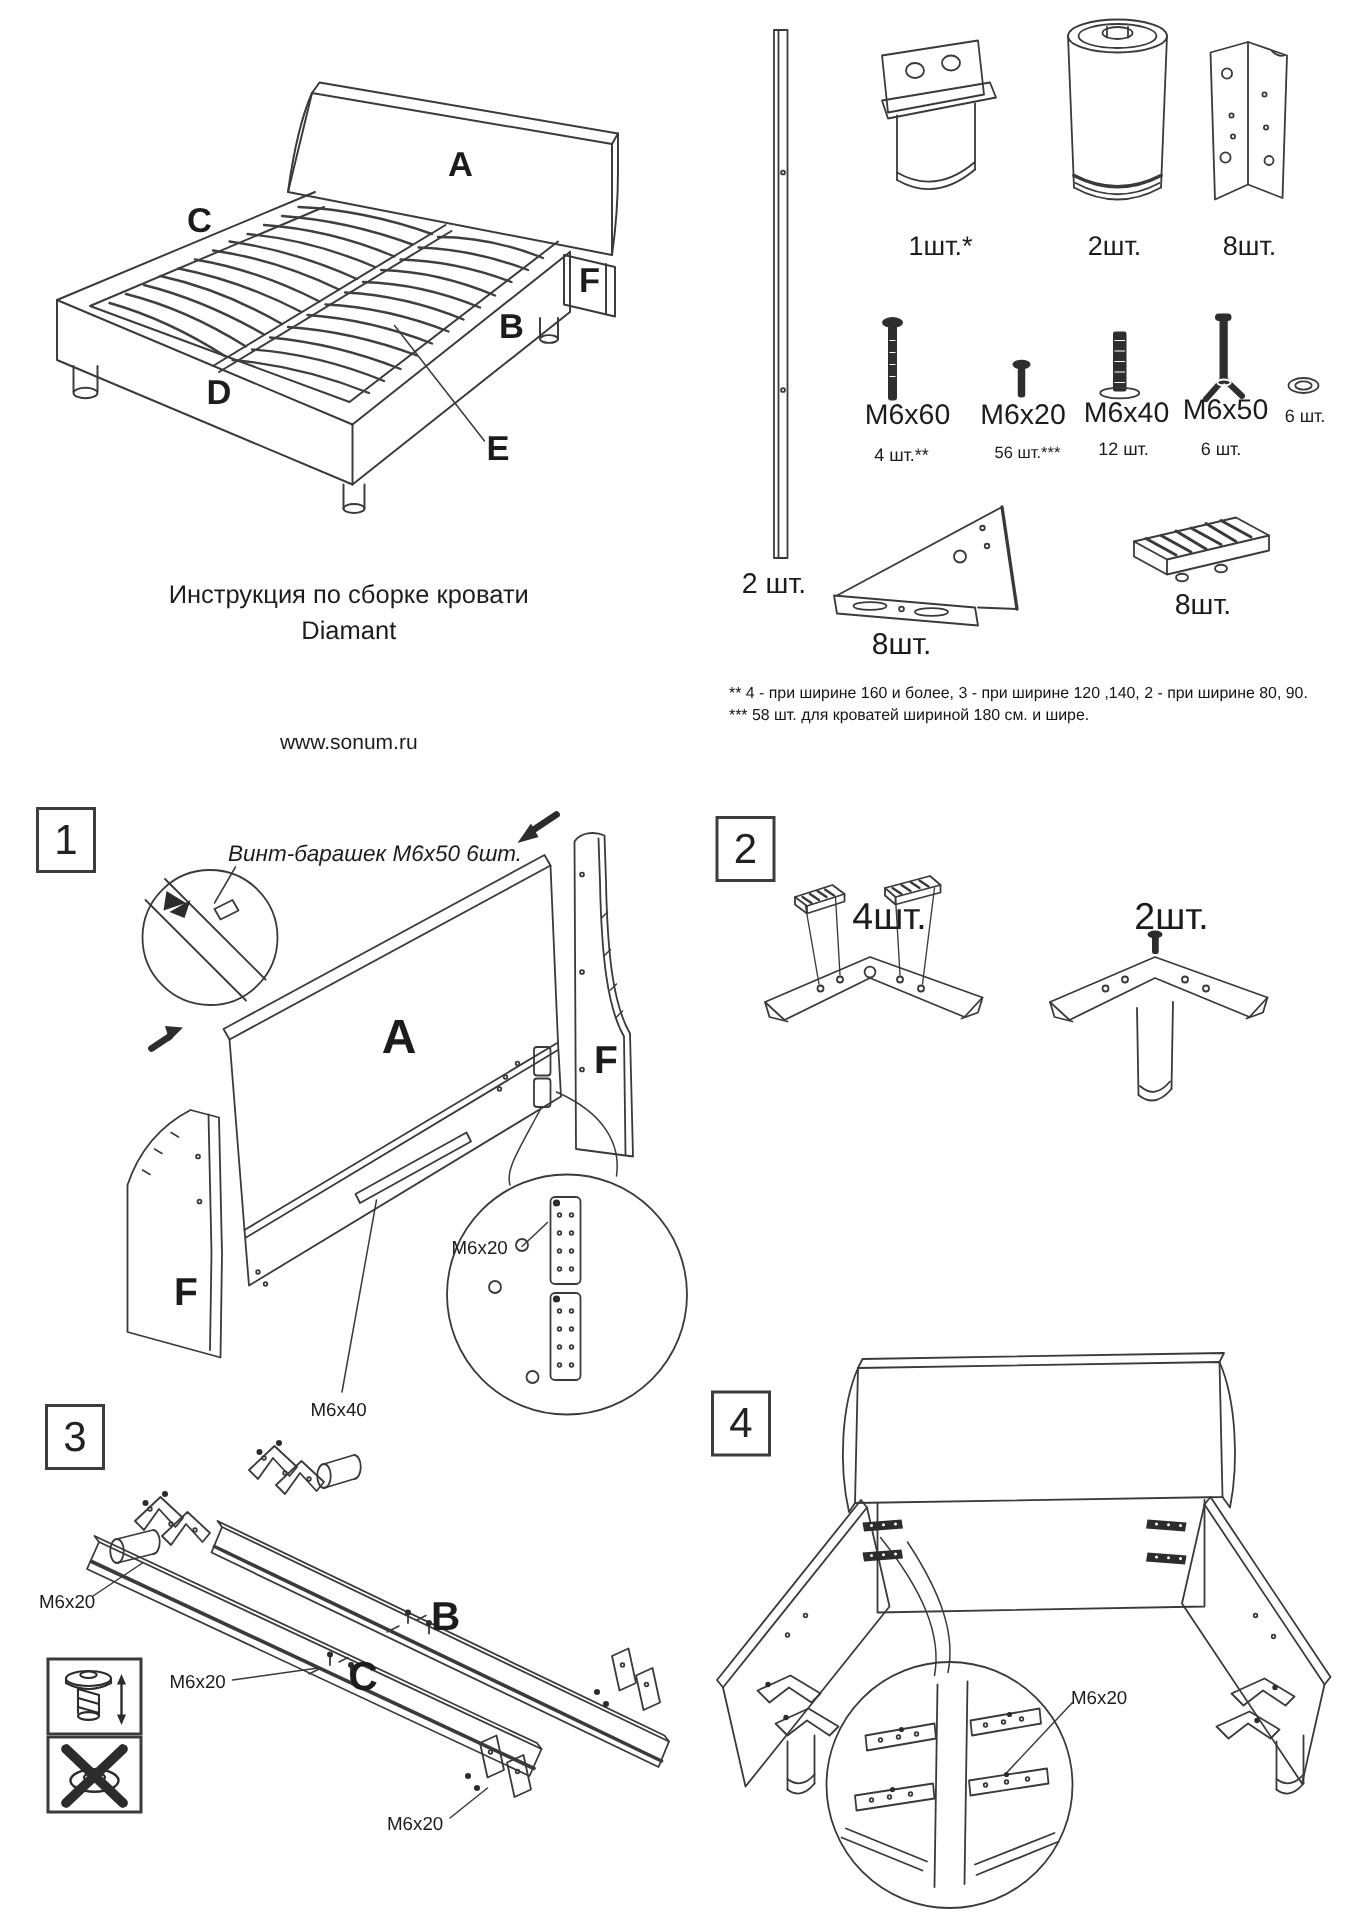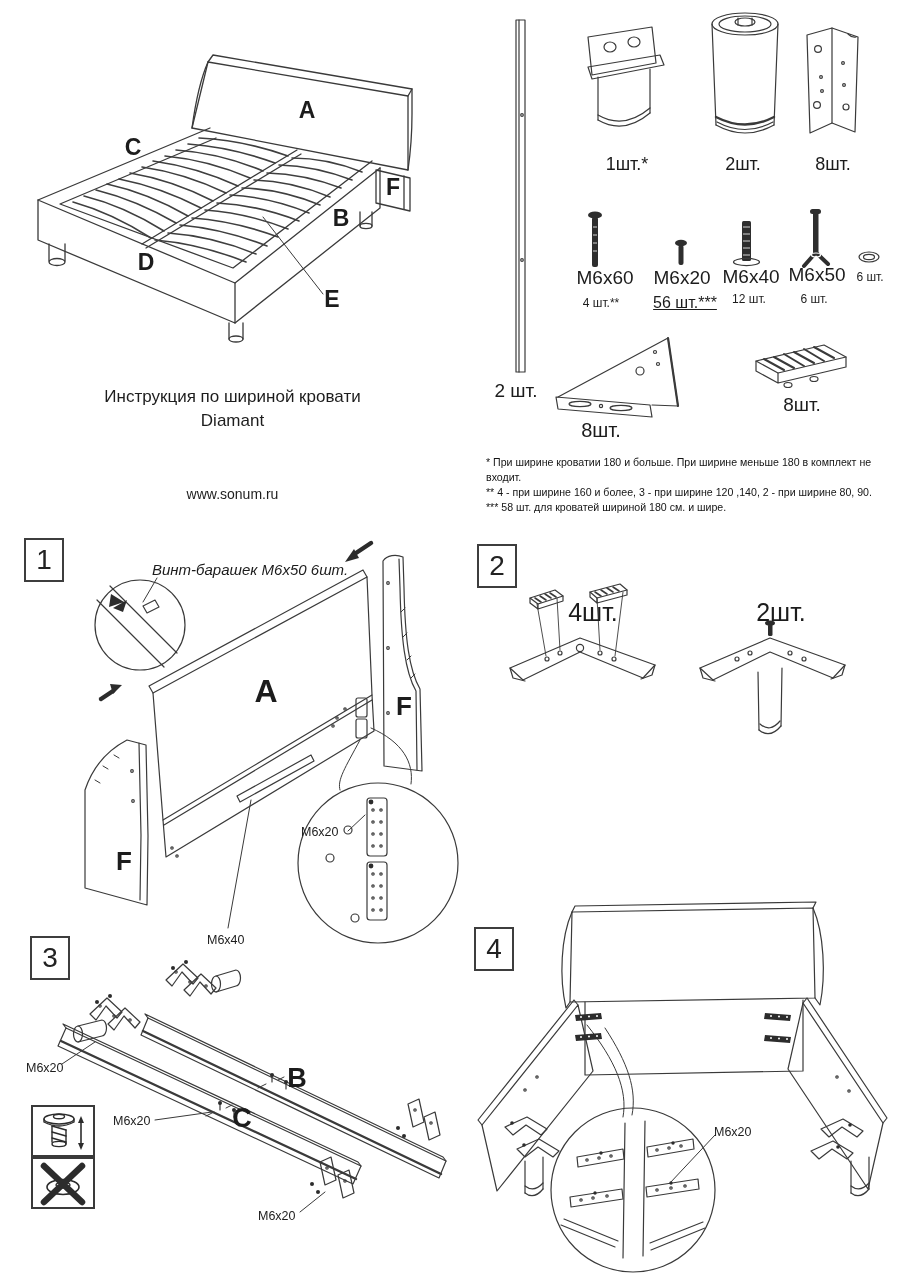--- a/index.html
+++ b/index.html
@@ -57,21 +57,21 @@
     </g>
   </svg>
   <div class="lbl sem" style="left:307px;top:110px;font-size:23px;">A</div>
   <div class="lbl sem" style="left:133px;top:147px;font-size:23px;">C</div>
   <div class="lbl sem" style="left:393px;top:187px;font-size:23px;">F</div>
   <div class="lbl sem" style="left:341px;top:218px;font-size:23px;">B</div>
   <div class="lbl sem" style="left:146px;top:262px;font-size:23px;">D</div>
   <div class="lbl sem" style="left:332px;top:299px;font-size:23px;">E</div>
 
   <div class="titleblk">
-    <div>Инструкция по шириной кровати</div>
+    <div>Инструкция по сборке кровати</div>
     <div>Diamant</div>
   </div>
   <div class="site">www.sonum.ru</div>
 
   <svg style="left:480px;top:5px" width="420" height="445" viewBox="0 0 420 445">
     <g stroke="#3a3a3a" fill="none" stroke-width="1.2" stroke-linecap="round" stroke-linejoin="round">
 
       <g>
         <rect x="36" y="15" width="9" height="352"></rect>
         <path d="M39,15 L39,367"></path>
@@ -169,31 +169,30 @@
     </g>
   </svg>
 
   <div class="lbl" style="left:516px;top:390px;font-size:19px;">2 шт.</div>
   <div class="lbl" style="left:627px;top:164px;font-size:18px;">1шт.*</div>
   <div class="lbl" style="left:743px;top:164px;font-size:18px;">2шт.</div>
   <div class="lbl" style="left:833px;top:164px;font-size:18px;">8шт.</div>
   <div class="lbl" style="left:605px;top:267px;font-size:19px;margin-top:10px;">M6x60</div>
   <div class="lbl" style="left:601px;top:303px;font-size:12px;">4 шт.**</div>
   <div class="lbl" style="left:682px;top:277px;font-size:19px;">M6x20</div>
-  <div class="lbl" style="left:685px;top:303px;font-size:16px;text-decoration:underline;">56 шт.***</div>
+  <div class="lbl" style="left:685px;top:303px;font-size:11px;">56 шт.***</div>
   <div class="lbl" style="left:751px;top:276px;font-size:19px;">M6x40</div>
   <div class="lbl" style="left:749px;top:299px;font-size:12px;">12 шт.</div>
   <div class="lbl" style="left:817px;top:274px;font-size:19px;">M6x50</div>
   <div class="lbl" style="left:814px;top:299px;font-size:12px;">6 шт.</div>
   <div class="lbl" style="left:870px;top:277px;font-size:12px;">6 шт.</div>
   <div class="lbl" style="left:601px;top:430px;font-size:20px;">8шт.</div>
   <div class="lbl" style="left:802px;top:404px;font-size:19px;">8шт.</div>
 
   <div class="foot">
-    <div>* При ширине кроватии 180 и больше. При ширине меньше  180 в комплект не входит.</div>
     <div>**  4 - при ширине 160 и более, 3 - при ширине 120  ,140, 2 - при ширине 80, 90.</div>
     <div>***  58 шт. для кроватей шириной 180 см. и шире.</div>
   </div>
 
   <div class="stepnum" style="left:24px;top:538px;">1</div>
   <svg style="left:15px;top:528px" width="455" height="455" viewBox="0 0 455 455">
     <g stroke="#3a3a3a" fill="none" stroke-width="1.2" stroke-linecap="round" stroke-linejoin="round">
 
       <circle cx="125" cy="97" r="45"></circle>
       <path d="M95,58 L162,125 M82,72 L149,139"></path>

